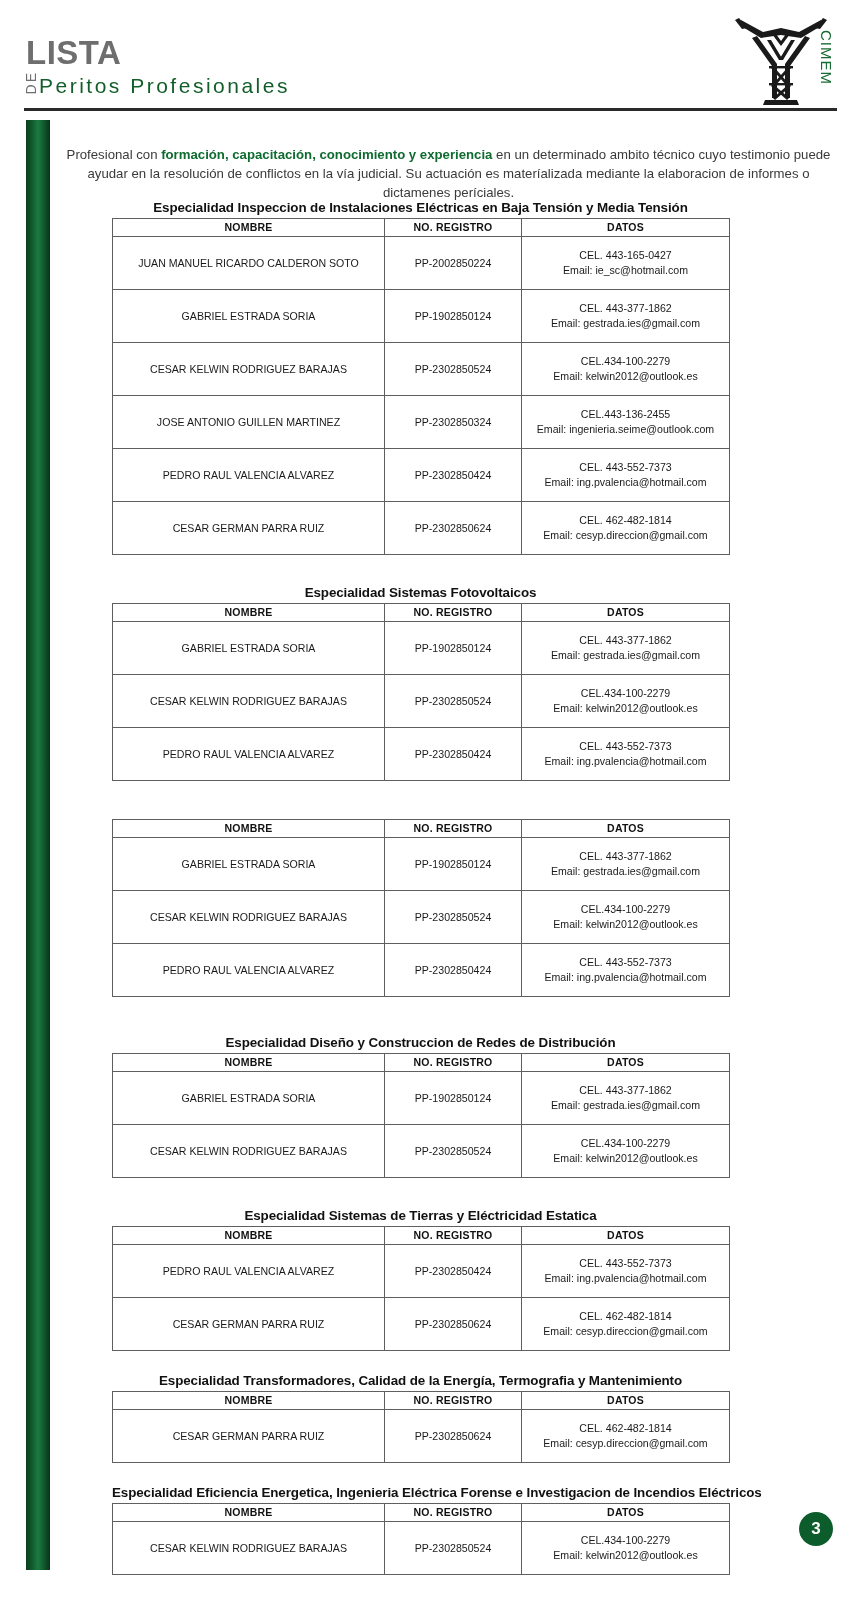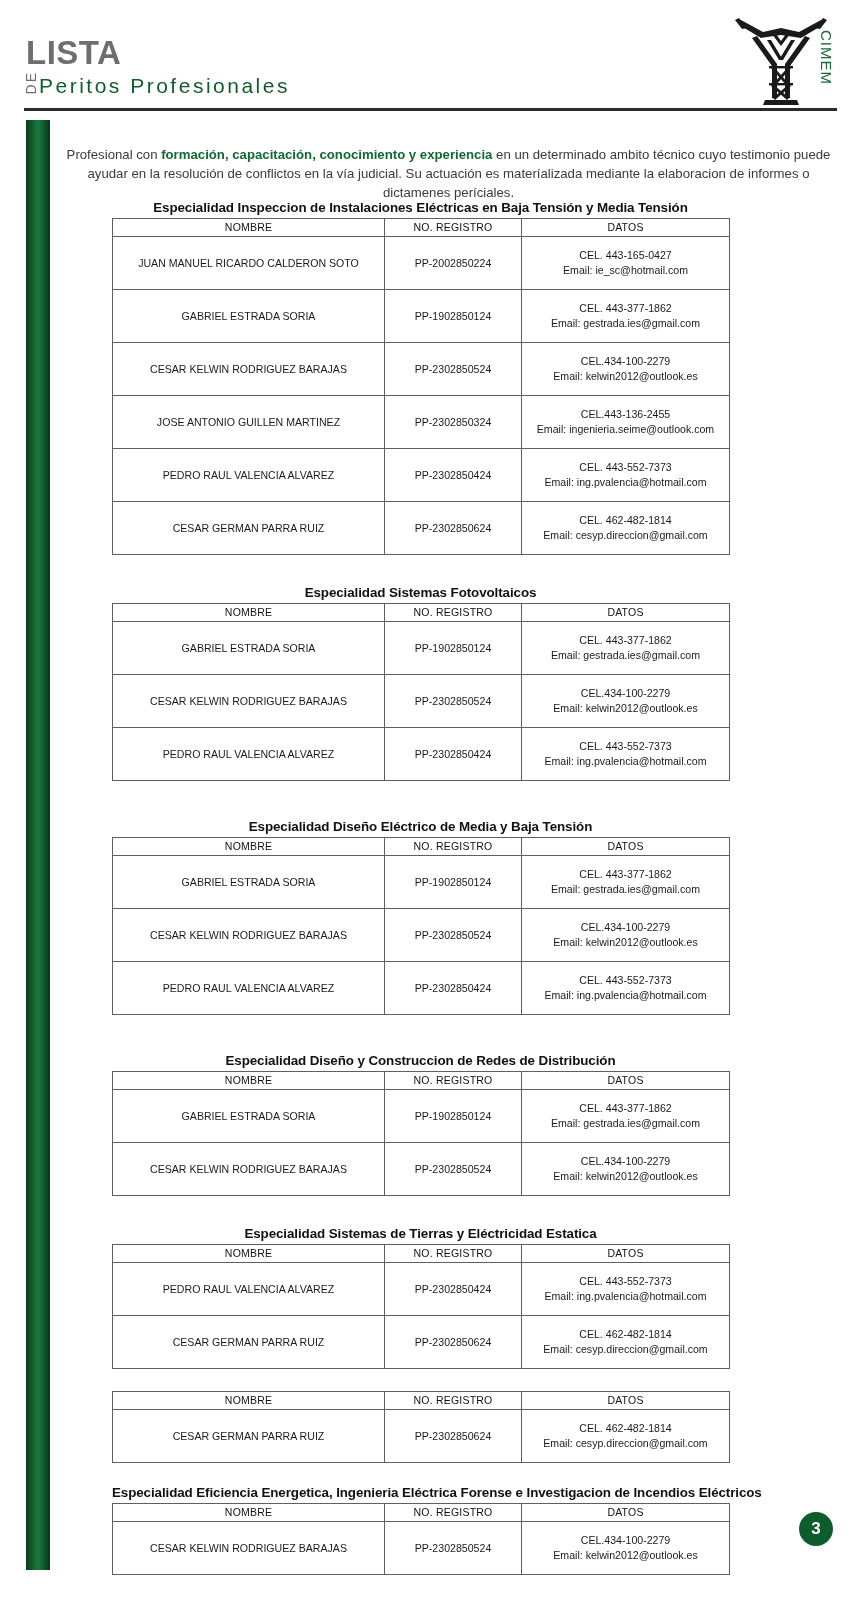--- a/index.html
+++ b/index.html
@@ -139,21 +139,21 @@
     table-layout: fixed;
     background: #ffffff;
   }
   table.peritos th, table.peritos td {
     border: 1px solid #5f5f5f;
     vertical-align: middle;
     font-family: "Liberation Sans", sans-serif;
   }
   table.peritos th {
     font-size: 10.5px;
-    font-weight: normal;
+    font-weight: bold;
     text-align: center;
     padding: 2px 0 3px 0;
     color: #111;
     letter-spacing: 0.2px;
   }
   table.peritos td {
     font-size: 10.6px;
     text-align: center;
     color: #1a1a1a;
     padding: 0;
@@ -346,21 +346,20 @@
             <td class="datos">
               <span class="cel">CEL. 443-552-7373</span>
               <span class="mail">Email: ing.pvalencia@hotmail.com</span>
             </td>
           </tr>
         </tbody>
       </table>
     </div>
     <div class="gap-lg"></div>
     <div class="section">
-      <div class="section-title">Especialidad Diseño Eléctrico de Media y Baja Tensión</div>
       <table class="peritos">
         <colgroup>
           <col class="c-nombre">
           <col class="c-registro">
           <col class="c-datos">
         </colgroup>
         <thead>
           <tr>
             <th>NOMBRE</th>
             <th>NO. REGISTRO</th>
@@ -462,20 +461,21 @@
             <td class="datos">
               <span class="cel">CEL. 462-482-1814</span>
               <span class="mail">Email: cesyp.direccion@gmail.com</span>
             </td>
           </tr>
         </tbody>
       </table>
     </div>
     <div class="gap-sm"></div>
     <div class="section">
+      <div class="section-title">Especialidad Transformadores, Calidad de la Energía, Termografia y Mantenimiento</div>
       <table class="peritos">
         <colgroup>
           <col class="c-nombre">
           <col class="c-registro">
           <col class="c-datos">
         </colgroup>
         <thead>
           <tr>
             <th>NOMBRE</th>
             <th>NO. REGISTRO</th>

